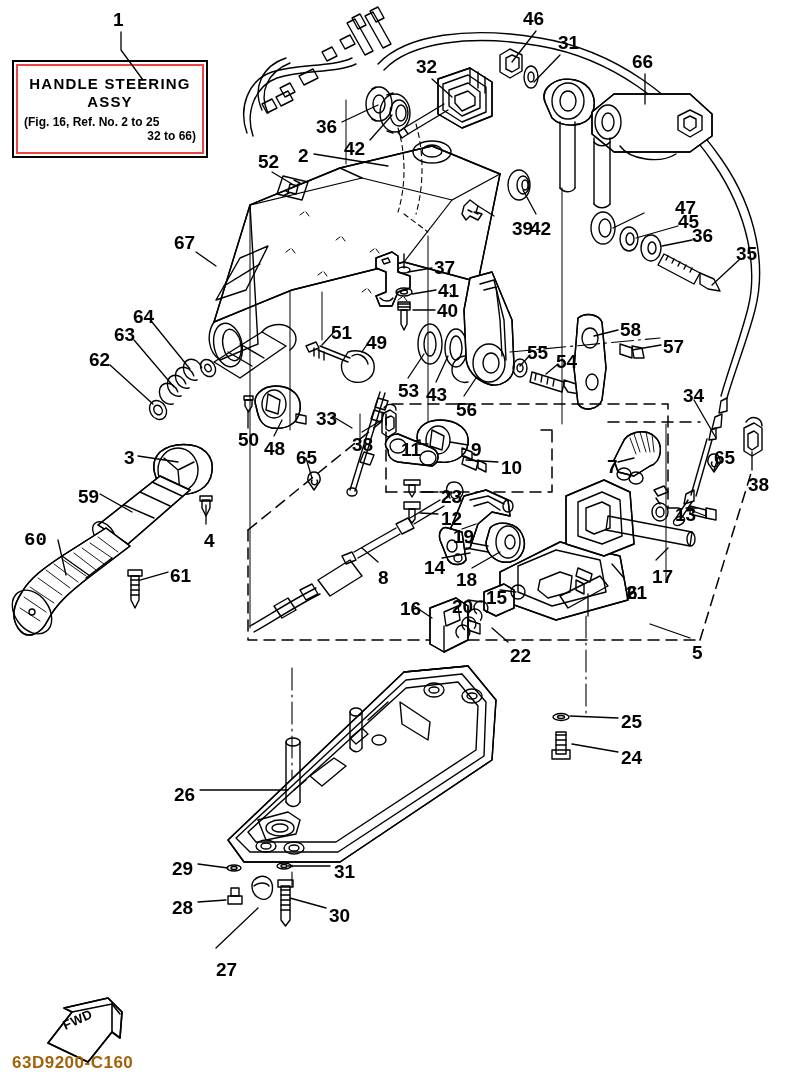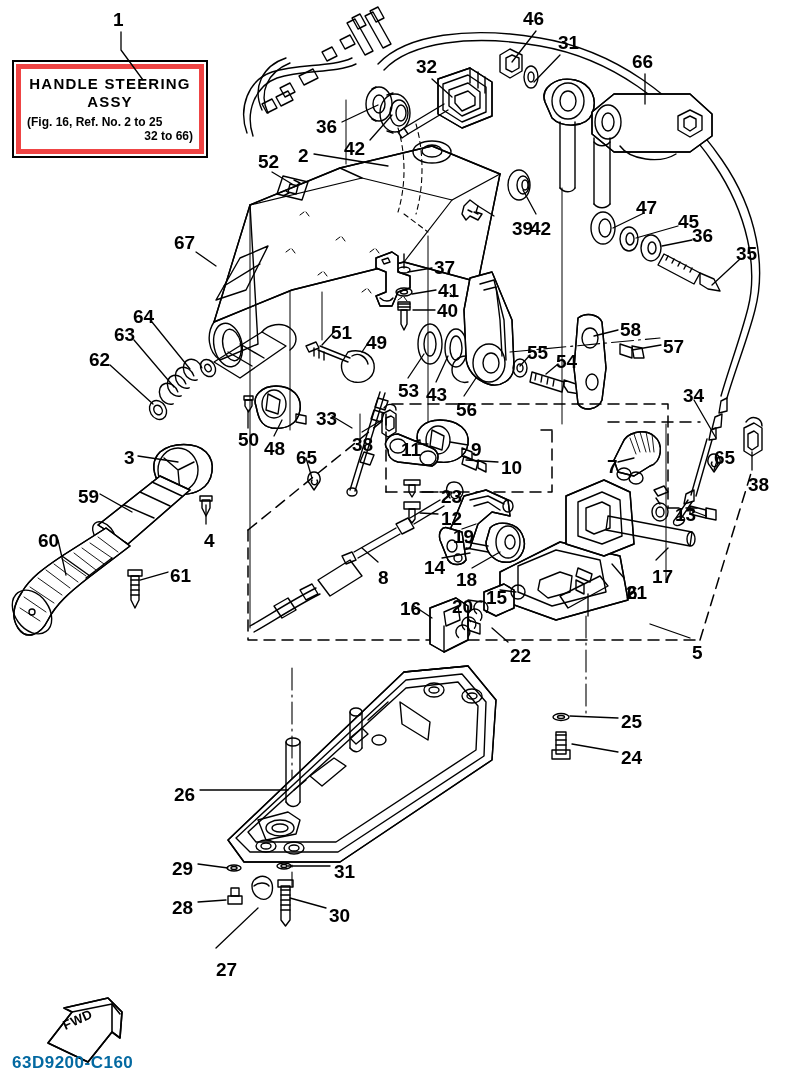--- a/index.html
+++ b/index.html
@@ -22,21 +22,21 @@
     left: 12px;
     top: 60px;
     width: 196px;
     height: 98px;
     border: 2px solid #000;
     background: #fff;
     box-sizing: border-box;
     padding: 2px;
   }
   #title-block-inner {
-    border: 5px solid #ef4444;
+    border: 2px solid #ef4444;
     width: 100%;
     height: 100%;
     box-sizing: border-box;
     display: flex;
     flex-direction: column;
     align-items: center;
     justify-content: center;
     padding: 4px 6px;
   }
   .tb-l1 {
@@ -79,21 +79,21 @@
     font-family: "Liberation Sans", sans-serif;
   }
   
   #drawing-number {
     position: absolute;
     left: 12px;
     top: 1053px;
     font-size: 17px;
     font-weight: bold;
     letter-spacing: 0.5px;
-    color: #0369a1;
+    color: #a16207;
   }
   #fwd-label {
     position: absolute;
     left: 62px;
     top: 1012px;
     font-size: 13px;
     font-weight: bold;
     color: #000;
     transform: rotate(-24deg);
     letter-spacing: 0.5px;
@@ -717,21 +717,21 @@
       <div class="callout" style="left: 523px; top: 9px;">46</div>
       <div class="callout" style="left: 558px; top: 33px;">31</div>
       <div class="callout" style="left: 632px; top: 52px;">66</div>
       <div class="callout" style="left: 416px; top: 57px;">32</div>
       <div class="callout" style="left: 316px; top: 117px;">36</div>
       <div class="callout" style="left: 344px; top: 139px;">42</div>
       <div class="callout" style="left: 298px; top: 146px;">2</div>
       <div class="callout" style="left: 258px; top: 152px;">52</div>
       <div class="callout" style="left: 496px; top: 219px; margin-left: 16px;">39</div>
       <div class="callout" style="left: 530px; top: 219px;">42</div>
-      <div class="callout" style="left: 636px; top: 198px;">47</div>
+      <div class="callout" style="left: 675px; top: 198px;">47</div>
       <div class="callout" style="left: 678px; top: 212px;">45</div>
       <div class="callout" style="left: 692px; top: 226px;">36</div>
       <div class="callout" style="left: 736px; top: 244px;">35</div>
       <div class="callout" style="left: 174px; top: 233px;">67</div>
       <div class="callout" style="left: 434px; top: 258px;">37</div>
       <div class="callout" style="left: 438px; top: 281px;">41</div>
       <div class="callout" style="left: 437px; top: 301px;">40</div>
       <div class="callout" style="left: 133px; top: 307px;">64</div>
       <div class="callout" style="left: 114px; top: 325px;">63</div>
       <div class="callout" style="left: 89px; top: 350px;">62</div>
@@ -752,21 +752,21 @@
       <div class="callout" style="left: 352px; top: 435px;">38</div>
       <div class="callout" style="left: 401px; top: 440px;">11</div>
       <div class="callout" style="left: 471px; top: 440px;">9</div>
       <div class="callout" style="left: 501px; top: 458px;">10</div>
       <div class="callout" style="left: 714px; top: 448px;">65</div>
       <div class="callout" style="left: 748px; top: 475px;">38</div>
       <div class="callout" style="left: 607px; top: 457px;">7</div>
       <div class="callout" style="left: 675px; top: 505px;">13</div>
       <div class="callout" style="left: 124px; top: 448px;">3</div>
       <div class="callout" style="left: 78px; top: 487px;">59</div>
-      <div class="callout" style="left: 38px; top: 531px;">60</div>
+      <div class="callout" style="left: 24px; top: 531px; font-family: Liberation Mono, monospace;">60</div>
       <div class="callout" style="left: 204px; top: 531px;">4</div>
       <div class="callout" style="left: 170px; top: 566px;">61</div>
       <div class="callout" style="left: 441px; top: 487px;">23</div>
       <div class="callout" style="left: 441px; top: 509px;">12</div>
       <div class="callout" style="left: 453px; top: 527px;">19</div>
       <div class="callout" style="left: 424px; top: 558px;">14</div>
       <div class="callout" style="left: 456px; top: 570px;">18</div>
       <div class="callout" style="left: 378px; top: 568px;">8</div>
       <div class="callout" style="left: 652px; top: 567px;">17</div>
       <div class="callout" style="left: 627px; top: 583px;">6</div>

